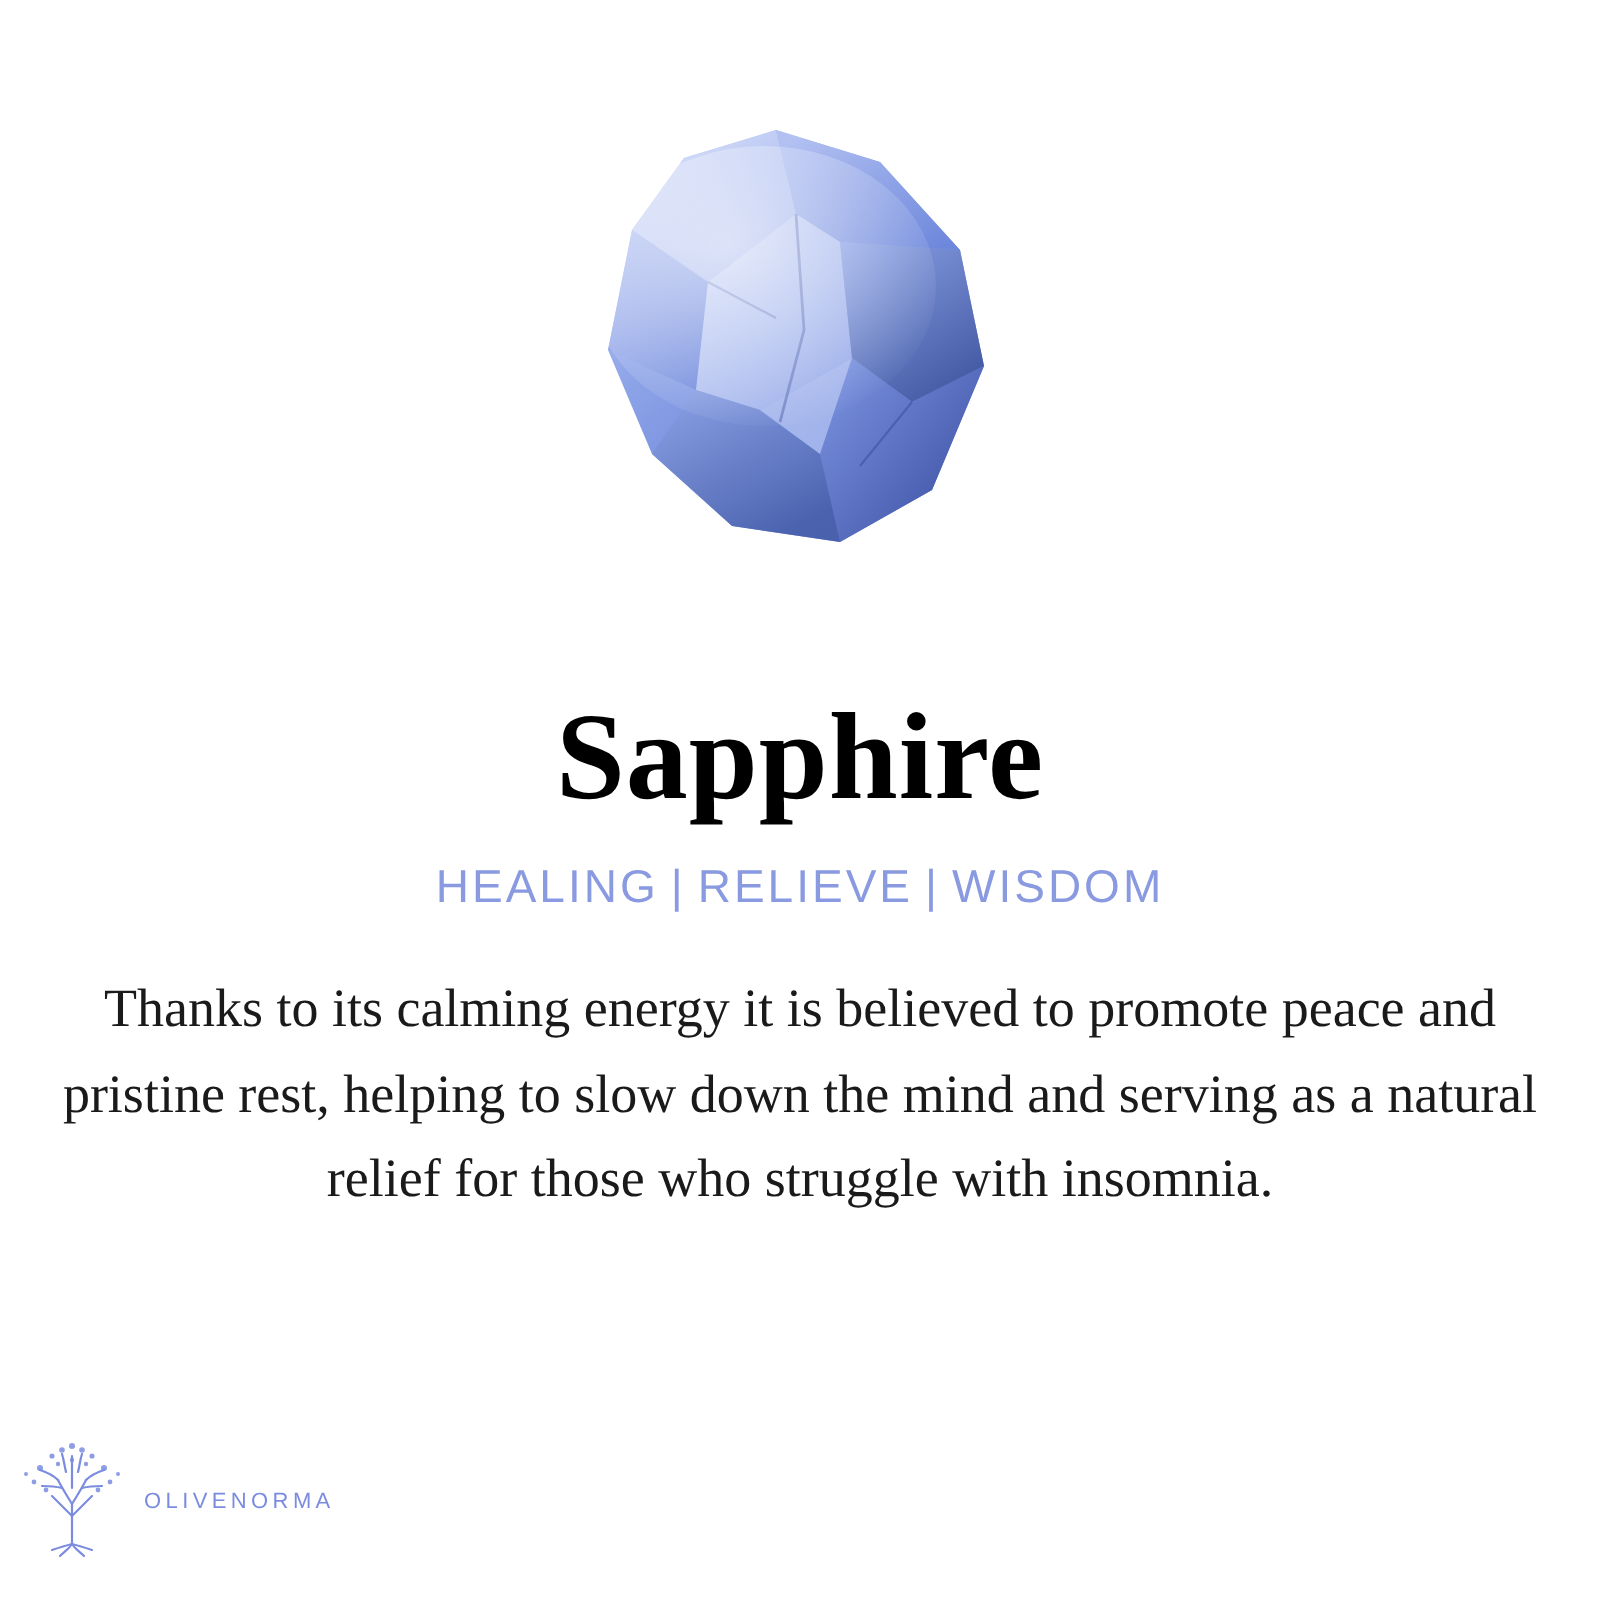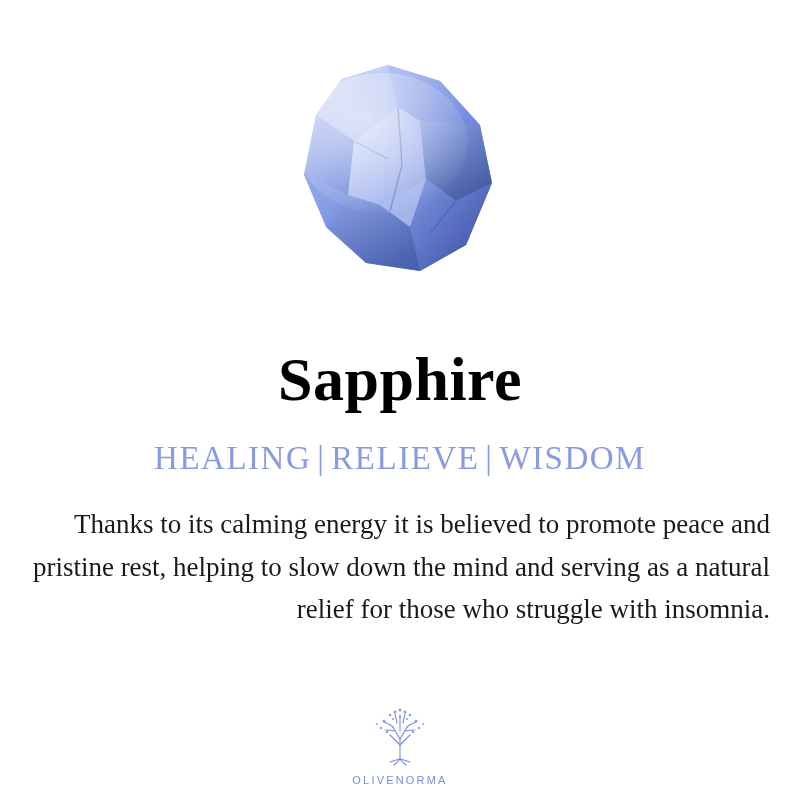--- a/index.html
+++ b/index.html
@@ -47,52 +47,52 @@
   .title {
     font-family: "Liberation Serif", serif;
     font-size: 62px;
     font-weight: 700;
     color: #000000;
     letter-spacing: 0.5px;
     line-height: 1;
     margin-top: 18px;
   }
   .subtitle {
-    font-family: Liberation Serif, serif;
-    font-size: 33px;
+    font-family: Liberation Sans, sans-serif;
+    font-size: 23px;
     color: #8a9ae0;
     letter-spacing: 1.5px;
-    margin-top: 30px;
+    margin-top: 20px;
     font-weight: 400;
   }
   .subtitle .sep {
     color: #8a9ae0;
     padding: 0 6px;
     font-weight: 300;
   }
 
   
   .description {
     width: 740px;
     margin-top: 26px;
-    text-align: right;
+    text-align: center;
     font-family: "Liberation Serif", serif;
     font-size: 27px;
     line-height: 1.58;
     color: #1a1a1a;
   }
 
   
   .brand {
     position: absolute;
     bottom: 14px;
     left: 0;
     width: 800px;
     display: flex;
-    flex-direction: column;
+    flex-direction: row;
     align-items: center;
     text-align: right;
   }
   .brand svg { display: block; }
   .brand-name {
     font-family: "Liberation Sans", sans-serif;
     font-size: 11px;
     letter-spacing: 2.2px;
     color: #7b8ce0;
     margin-top: 1px;

